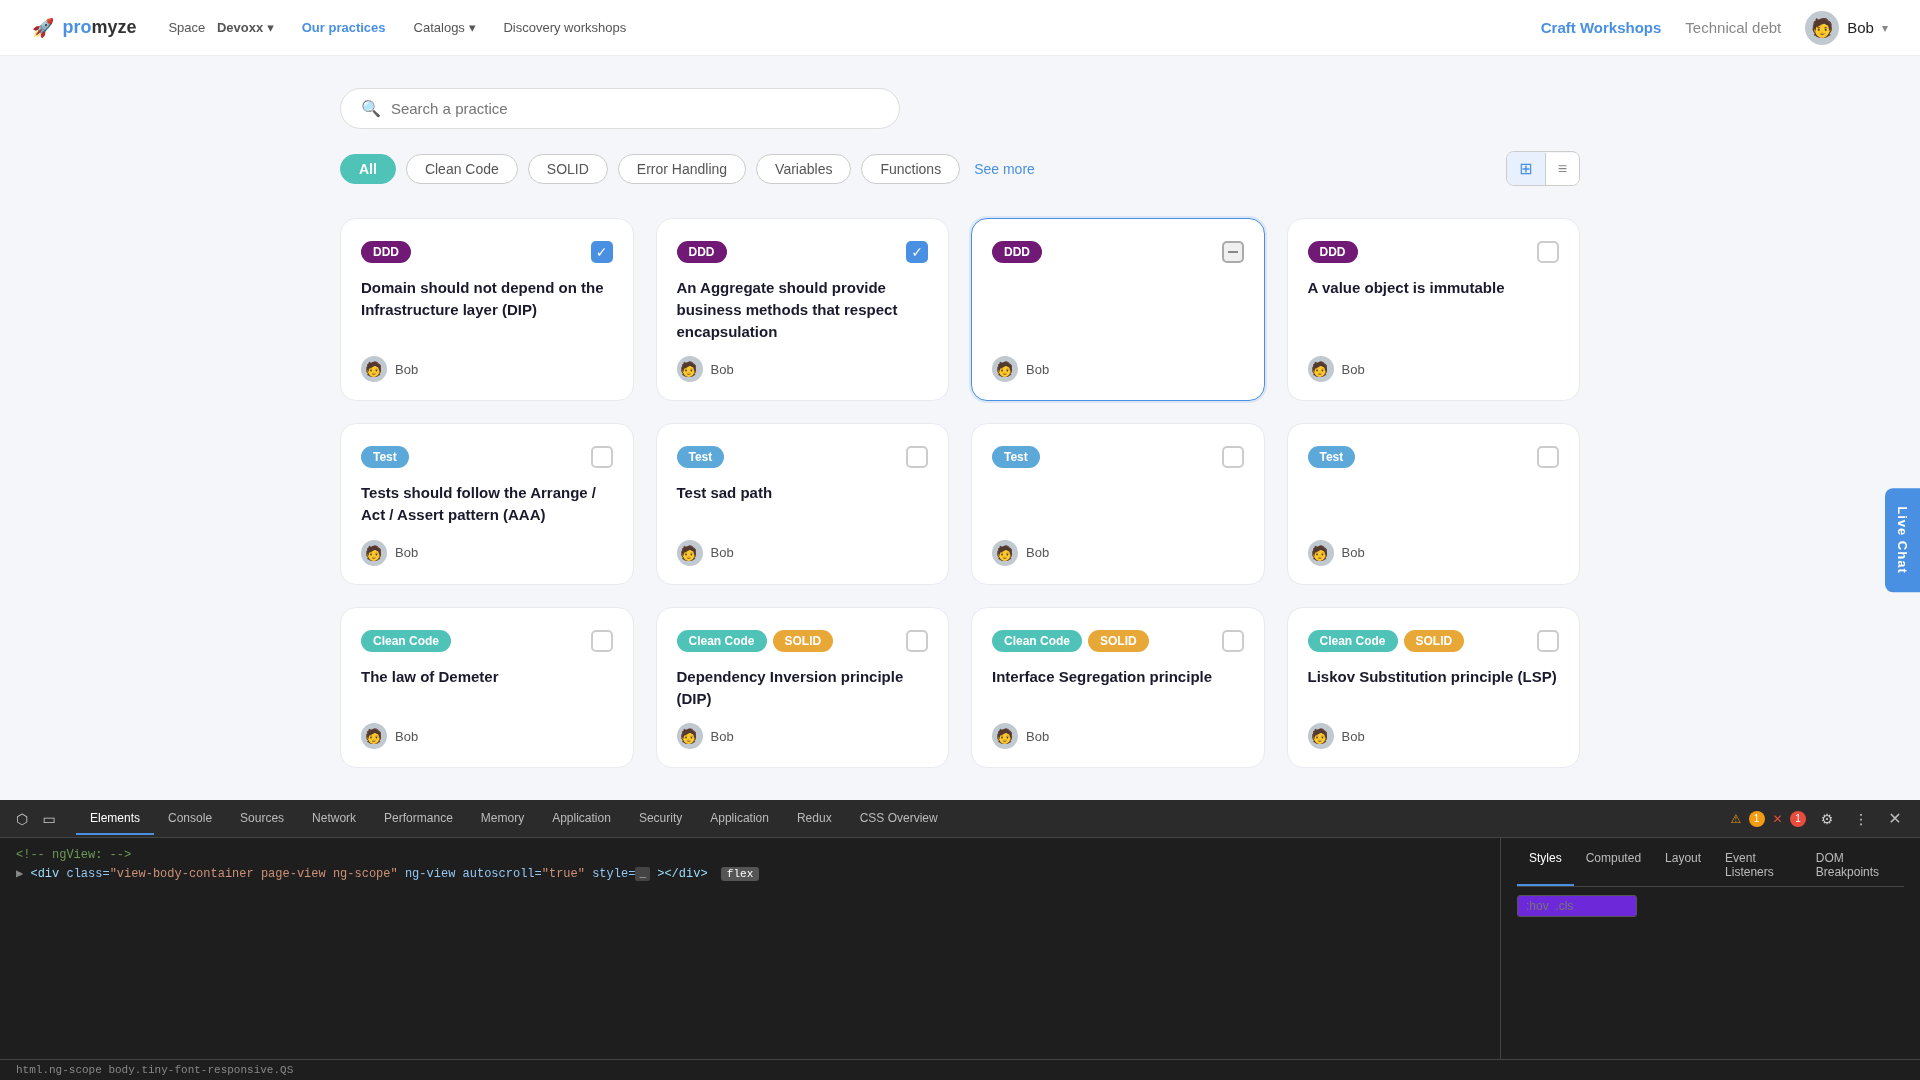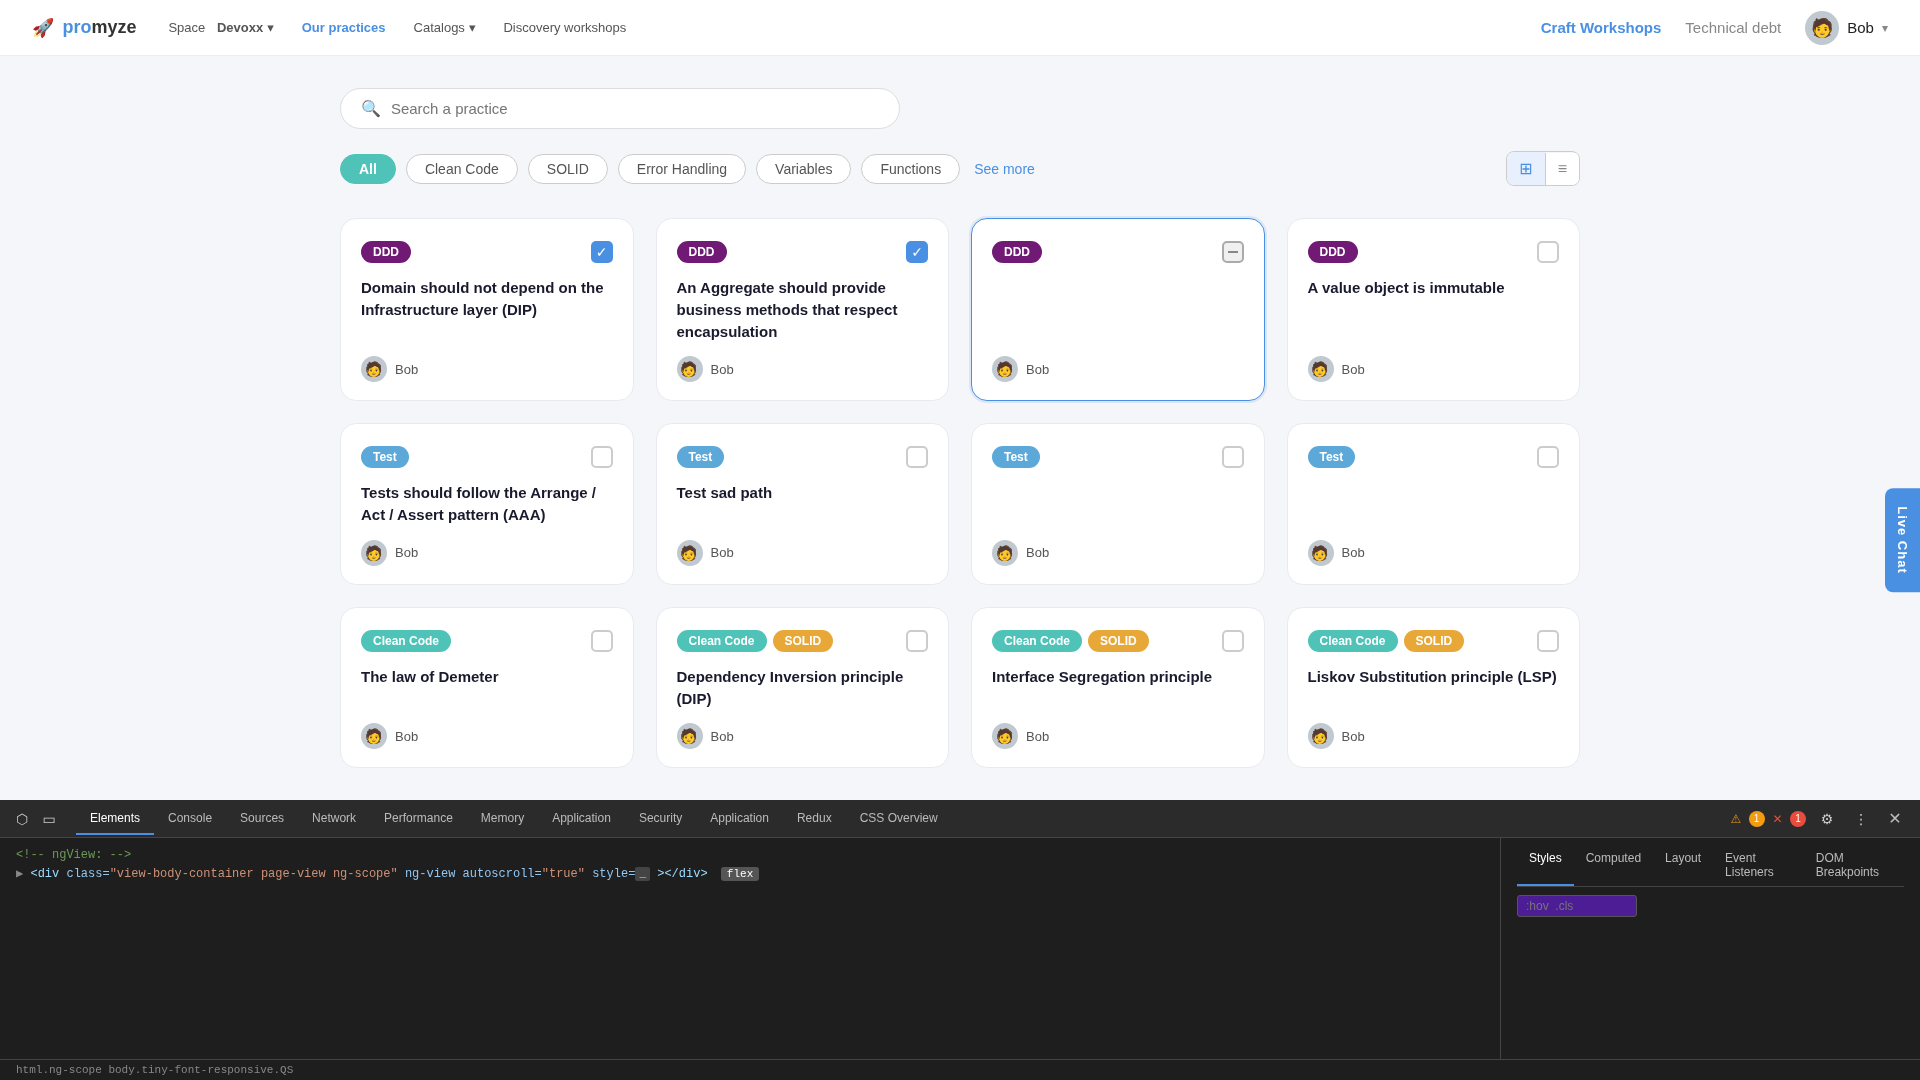--- a/index.html
+++ b/index.html
@@ -361,21 +361,21 @@
       font-size: 12px;
       color: #bbb;
       cursor: pointer;
       border-bottom: 2px solid transparent;
     }
     .devtools-right-tab.active {
       color: #fff;
       border-bottom: 2px solid #4a90e2;
     }
     .filter-input {
-      background: #4c1d95;
+      background: #6d28d9;
       border: 1px solid #555;
       color: #ccc;
       padding: 3px 8px;
       font-size: 12px;
       width: 120px;
       border-radius: 3px;
       margin-bottom: 8px;
     }
     .devtools-bottom-bar {
       background: #1e1e1e;

